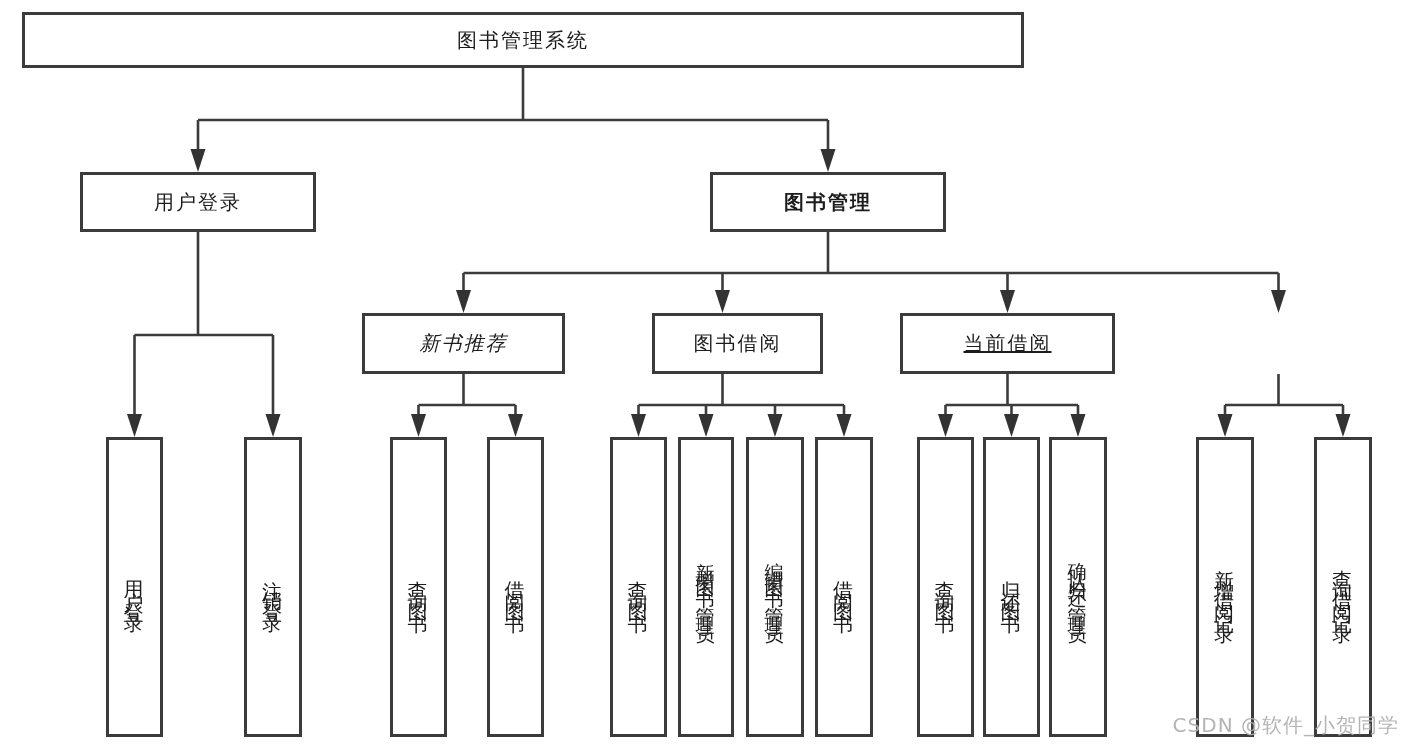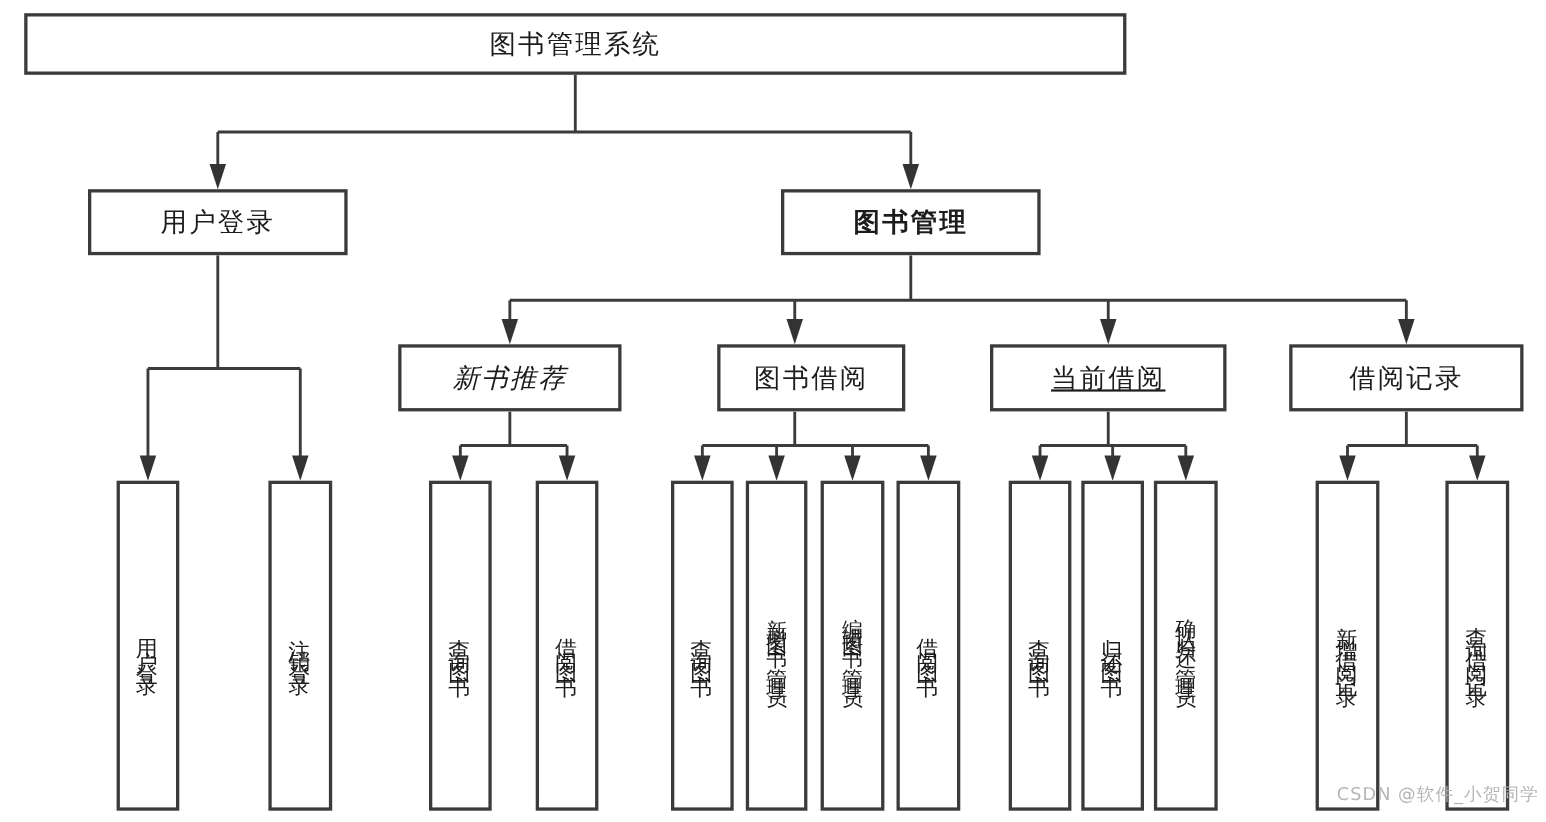--- a/index.html
+++ b/index.html
@@ -24,21 +24,21 @@
     pointer-events: none;
   }
   .hnode {
     position: absolute;
     box-sizing: border-box;
     border: 3px solid #3b3b3b;
     background: #ffffff;
     display: flex;
     align-items: center;
     justify-content: center;
-    font-size: 24px;
+    font-size: 20px;
     letter-spacing: 2px;
     color: #1c1c1c;
     z-index: 2;
   }
   .vnode {
     position: absolute;
     top: 437px;
     height: 300px;
     box-sizing: border-box;
     border: 3px solid #3b3b3b;
@@ -74,21 +74,21 @@
   .lf-borrow2      { left: 815px;  width: 58px; }
   .lf-query3       { left: 917px;  width: 57px; }
   .lf-return       { left: 983px;  width: 57px; }
   .lf-confirm      { left: 1049px; width: 58px; }
   .lf-add-record   { left: 1196px; width: 58px; }
   .lf-query-record { left: 1314px; width: 58px; }
   .watermark {
     position: absolute;
     right: 6px;
     top: 712px;
-    font-size: 16px;
+    font-size: 20px;
     letter-spacing: 1px;
     color: rgba(176, 176, 176, 0.95);
     z-index: 10;
     white-space: nowrap;
   }
 </style>
 </head>
 <body>
 
 <div class="canvas">
@@ -133,21 +133,20 @@
   </svg>
 
   <div class="hnode root">图书管理系统</div>
 
   <div class="hnode lvl2 n-user-login">用户登录</div>
   <div class="hnode lvl2 n-book-mgmt">图书管理</div>
 
   <div class="hnode lvl3 n-new-book">新书推荐</div>
   <div class="hnode lvl3 n-book-borrow">图书借阅</div>
   <div class="hnode lvl3 n-cur-borrow">当前借阅</div>
-  <div class="hnode lvl3 n-borrow-record">借阅记录</div>
 
   <div class="vnode lf-user-login">用户登录</div>
   <div class="vnode lf-logout">注销登录</div>
   <div class="vnode lf-query1">查询图书</div>
   <div class="vnode lf-borrow1">借阅图书</div>
   <div class="vnode lf-query2">查询图书</div>
   <div class="vnode long lf-add-book">新增图书（管理员）</div>
   <div class="vnode long lf-edit-book">编辑图书（管理员）</div>
   <div class="vnode lf-borrow2">借阅图书</div>
   <div class="vnode lf-query3">查询图书</div>

